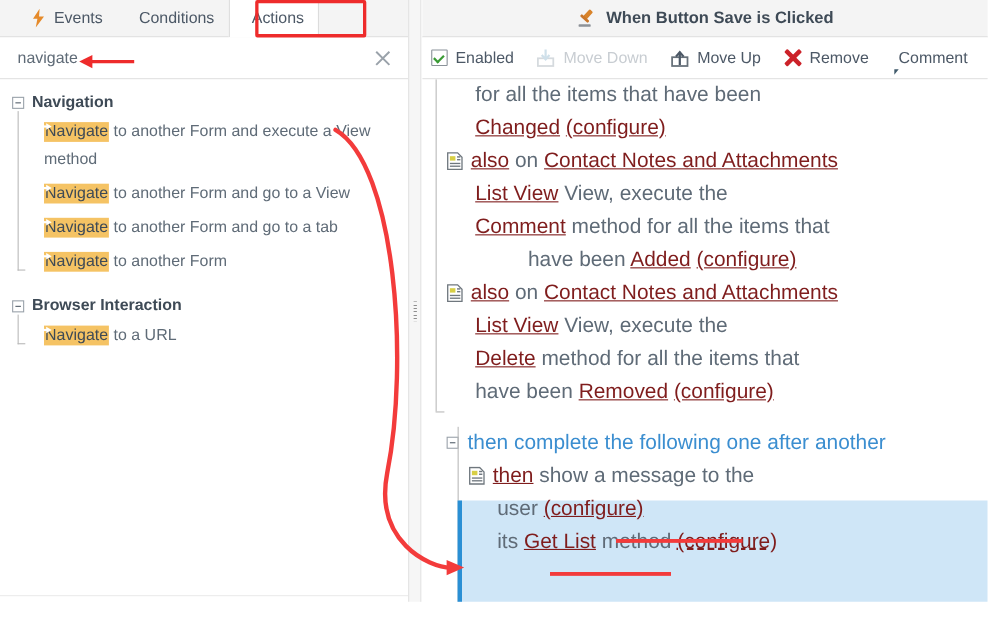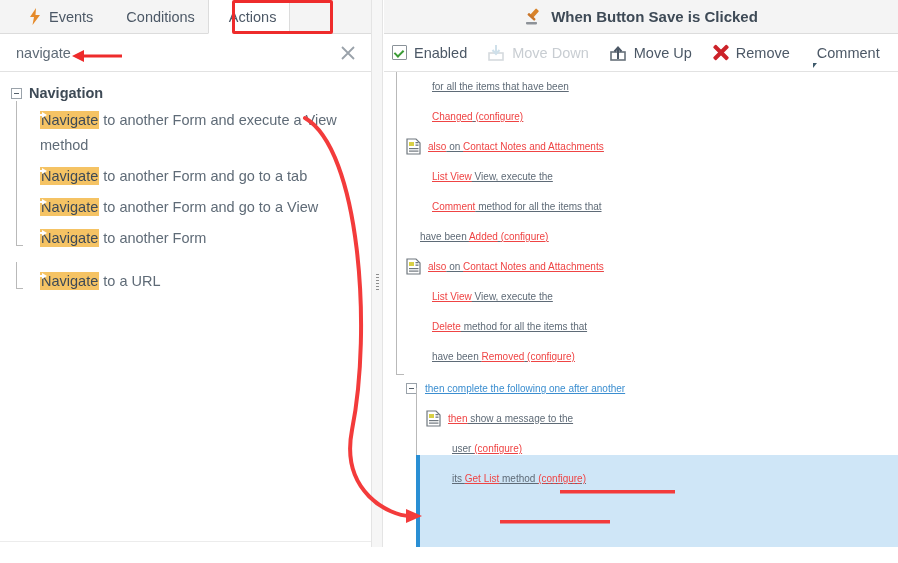--- a/index.html
+++ b/index.html
@@ -184,22 +184,22 @@
   }
 
   
   #right-content {
     position: relative; height: 491px; overflow: hidden; padding-top: 0px;
   }
   .rline {
     display: flex; align-items: flex-start;
     min-height: 30px;
   }
-  .rtext { font-size: 10px; line-height: 30px; color: #5f6b77; text-decoration: underline; }
-  a.lk { color: #ef4444; text-decoration: underline; cursor: pointer; }
+  .rtext { font-size: 19px; line-height: 30px; color: #5f6b77; }
+  a.lk { color: #7f1d1d; text-decoration: underline; cursor: pointer; }
   a.lk.dashed { text-decoration: underline dashed; }
   .docicon { width: 15px; height: 17px; flex:0 0 auto; margin-top: 6px; }
 
   
   .rail {
     position:absolute; width:1px; background:#b9b9b9;
   }
   .railfoot { position:absolute; height:1px; background:#b9b9b9; }
 
   .sel-band {
@@ -260,37 +260,41 @@
         </div>
         <div class="tgroup-body">
 
           <div class="titem">
             <span class="ic"><span class="arrow-circle"></span></span>
             <span class="titem-text"><span class="hl">Navigate</span><span> to another Form and execute a View method</span></span>
           </div>
 
           <div class="titem">
             <span class="ic"><span class="arrow-circle"></span></span>
-            <span class="titem-text"><span class="hl">Navigate</span><span> to another Form and go to a tab</span></span>
+            <span class="titem-text"><span class="hl">Navigate</span><span> to another Form and go to a View</span></span>
           </div>
 
           <div class="titem">
             <span class="ic"><span class="arrow-circle"></span></span>
-            <span class="titem-text"><span class="hl">Navigate</span><span> to another Form and go to a View</span></span>
+            <span class="titem-text"><span class="hl">Navigate</span><span> to another Form and go to a tab</span></span>
           </div>
 
           <div class="titem">
             <span class="ic"><span class="arrow-circle"></span></span>
             <span class="titem-text"><span class="hl">Navigate</span><span> to another Form</span></span>
           </div>
 
         </div>
       </div>
 
       <div class="tgroup" style="margin-top:12px;">
+        <div class="tgroup-head">
+          <span class="expander"></span>
+          <span>Browser Interaction</span>
+        </div>
         <div class="tgroup-body">
           <div class="titem">
             <span class="ic"><span class="arrow-circle"></span></span>
             <span class="titem-text"><span class="hl">Navigate</span><span> to a URL</span></span>
           </div>
         </div>
       </div>
 
     </div>
 
@@ -375,21 +379,21 @@
                 <rect x="3" y="12.5" width="9.5" height="1.2" fill="#6f777e"></rect>
               </svg></span>
             <span class="rtext" style="margin-left:7px;"><a class="lk">also</a><span> on </span><a class="lk">Contact Notes and Attachments</a></span>
           </div>
           <div class="rline" style="padding-left:48px;">
             <span class="rtext" style="margin-left:0px;"><a class="lk">List View</a><span> View, execute the</span></span>
           </div>
           <div class="rline" style="padding-left:48px;">
             <span class="rtext" style="margin-left:0px;"><a class="lk">Comment</a><span> method for all the items that</span></span>
           </div>
-          <div class="rline" style="padding-left:36px;">
+          <div class="rline" style="padding-left:48px;margin-left:48px;">
             <span class="rtext" style="margin-left:0px;"><span>have been </span><a class="lk">Added</a><span> </span><a class="lk">(configure)</a></span>
           </div>
           <div class="rline" style="padding-left:22px;">
             <span class="ic docicon"><svg width="15" height="17" viewBox="0 0 15 17">
                 <path d="M1 1 H10 L14 5 V16 H1 Z" fill="#ffffff" stroke="#6f777e" stroke-width="1.2"></path>
                 <rect x="3" y="4" width="5" height="4" fill="#d8cf45"></rect>
                 <rect x="9.5" y="4" width="3" height="1.3" fill="#6f777e"></rect>
                 <rect x="9.5" y="6.5" width="3" height="1.3" fill="#6f777e"></rect>
                 <rect x="3" y="10" width="9.5" height="1.2" fill="#6f777e"></rect>
                 <rect x="3" y="12.5" width="9.5" height="1.2" fill="#6f777e"></rect>
@@ -400,21 +404,21 @@
             <span class="rtext" style="margin-left:0px;"><a class="lk">List View</a><span> View, execute the</span></span>
           </div>
           <div class="rline" style="padding-left:48px;">
             <span class="rtext" style="margin-left:0px;"><a class="lk">Delete</a><span> method for all the items that</span></span>
           </div>
           <div class="rline" style="padding-left:48px;">
             <span class="rtext" style="margin-left:0px;"><span>have been </span><a class="lk">Removed</a><span> </span><a class="lk">(configure)</a></span>
           </div>
         </div>
 
-      <div class="rline" style="padding-left:22px; margin-top:2px;">
+      <div class="rline" style="padding-left:22px; margin-top:16px;">
         <span class="expander" style="margin-top:9px;margin-right:8px;"></span>
         <span class="rtext" style="color:#3b8ed0;">then complete the following one after another</span>
       </div>
 
       <div class="rail" style="left:32px; top:316px; height:172px;"></div>
       <div class="railfoot" style="left:32px; top:488px; width:8px;"></div>
 
       <div class="sel-band" style="left:32px; top:383px; width:482px; height:108px;"></div>
 
       <div id="lines-b" style="position: relative; margin-left: 20px;">

